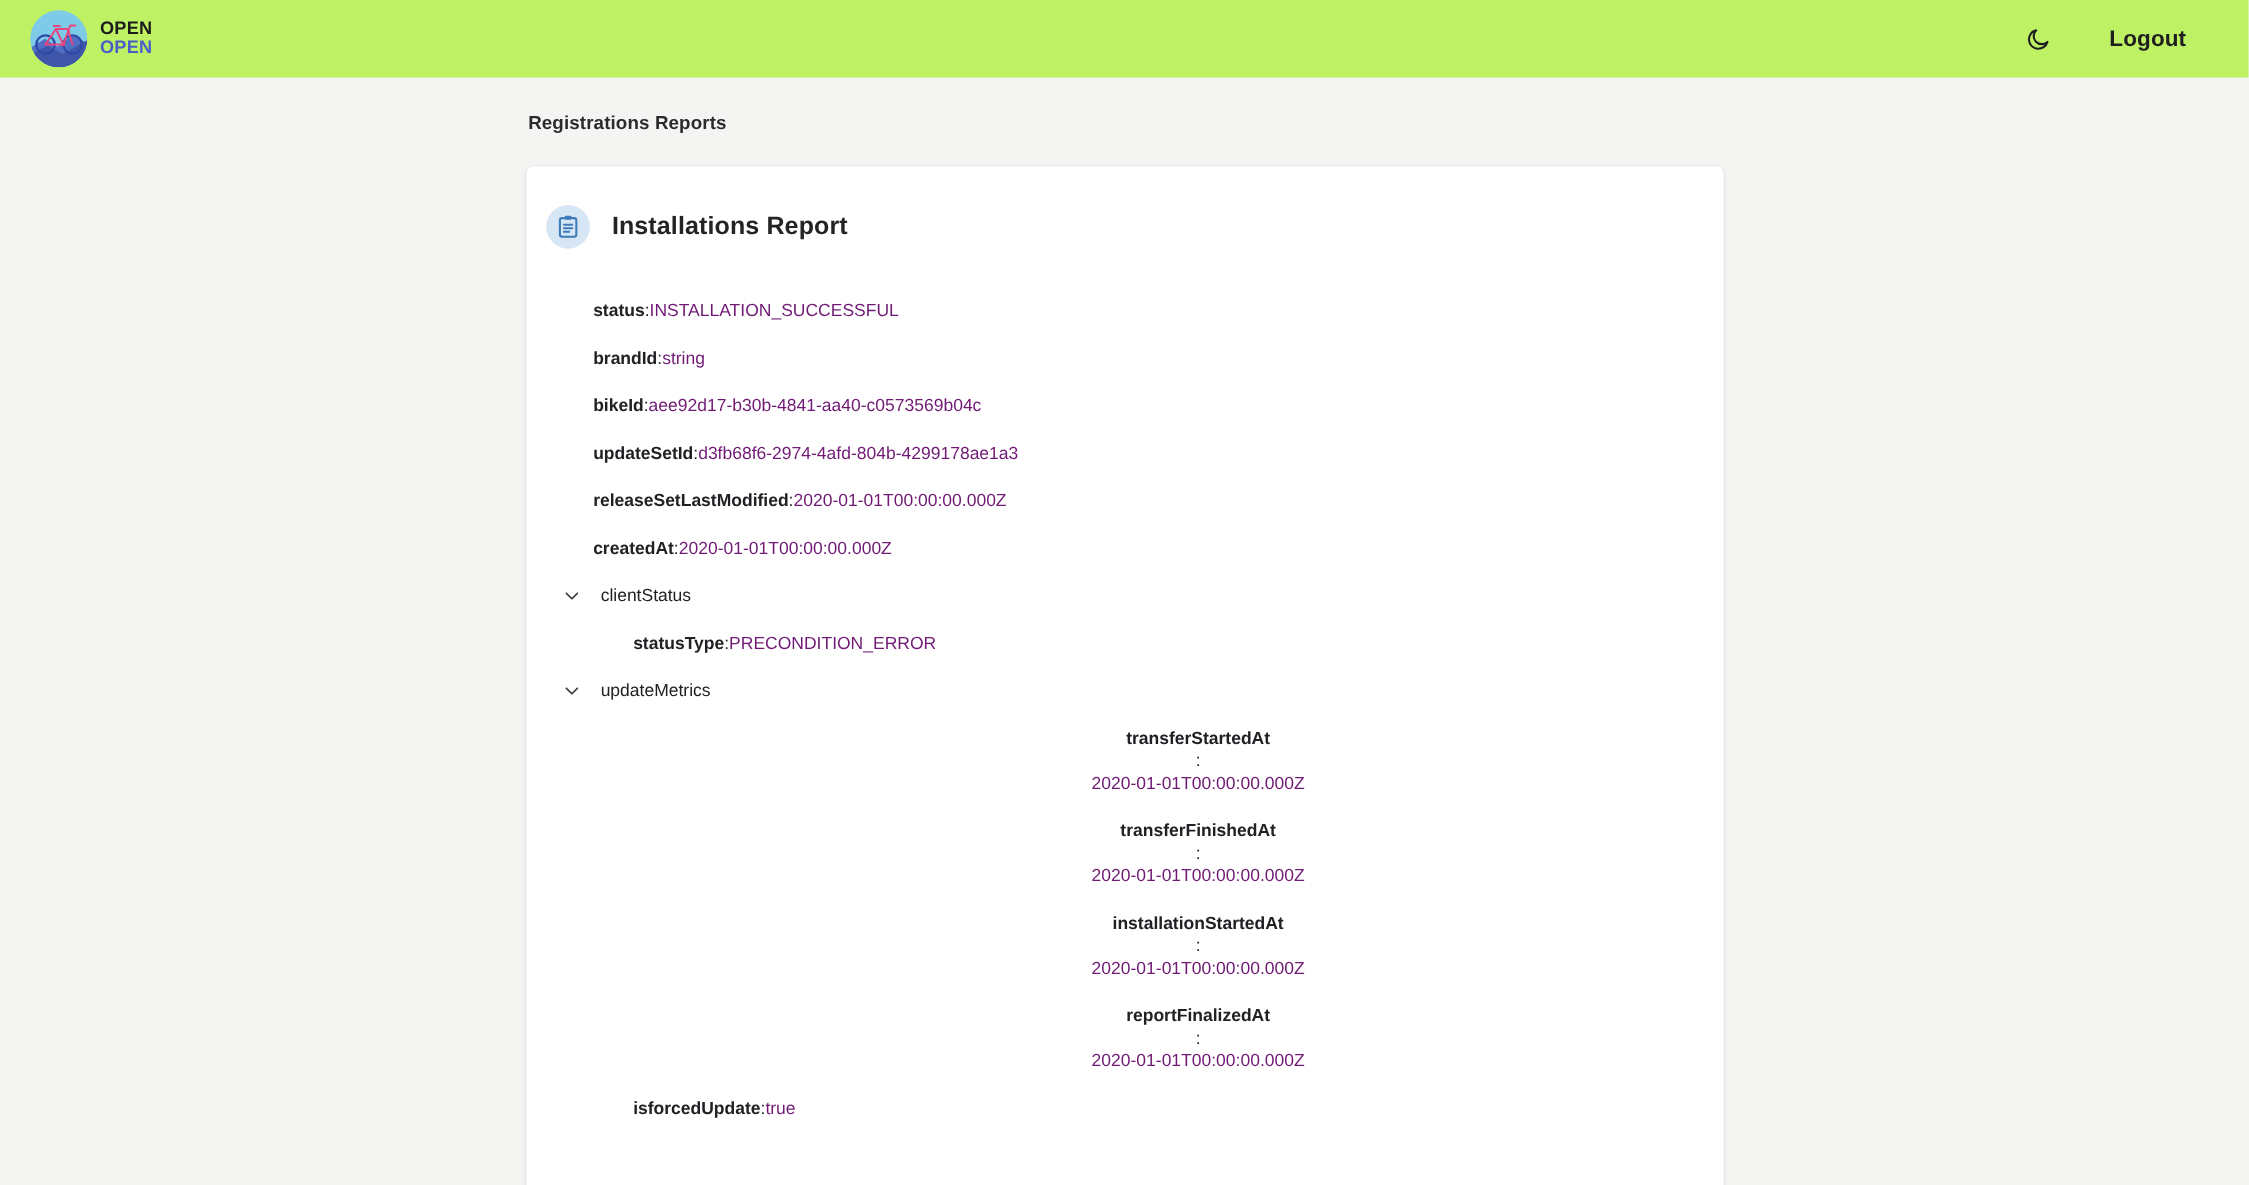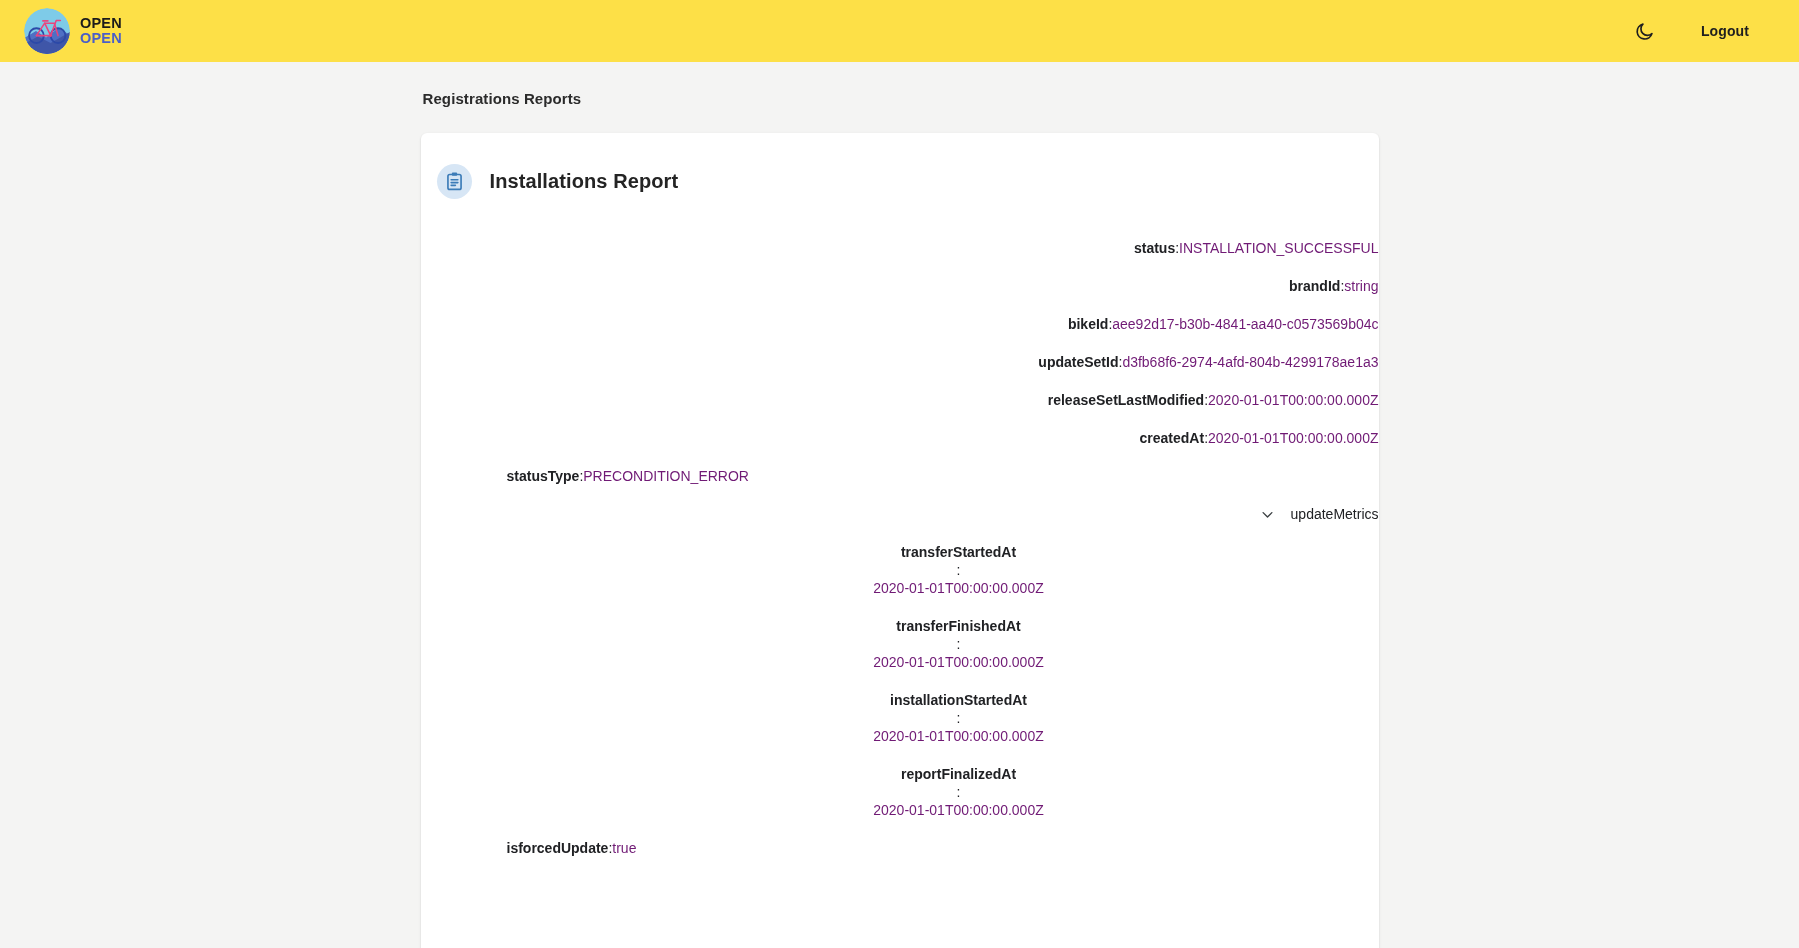--- a/index.html
+++ b/index.html
@@ -14,21 +14,21 @@
     overflow: hidden;
     background: #f4f4f3;
     font-family: "Liberation Sans", sans-serif;
     color: #202124;
     -webkit-font-smoothing: antialiased;
   }
 
   
   .navbar {
     height: 62px;
-    background: #fde047;
+    background: #bef264;
     display: flex;
     align-items: center;
     padding: 0 36px 0 24px;
     position: relative;
     z-index: 5;
   }
   .brand {
     display: flex;
     align-items: center;
     gap: 10px;
@@ -84,21 +84,21 @@
   .theme-toggle {
     background: none;
     border: none;
     padding: 4px 6px;
     cursor: pointer;
     display: flex;
     align-items: center;
     line-height: 0;
   }
   .logout-link {
-    font-size: 14px;
+    font-size: 18px;
     font-weight: bold;
     color: #1f1f1f;
     text-decoration: none;
     padding: 8px 14px;
     letter-spacing: 0.1px;
   }
 
   
   .page {
     background: #f4f4f3;
@@ -158,21 +158,21 @@
     align-items: center;
     min-height: 26px;
     padding: 10px 0;
     font-size: 14px;
     line-height: 18px;
     color: #202124;
   }
   .row.leaf  { padding-left: 54px; }
   .row.group { padding-left: 28px; }
 
-  .row.ind-0 { margin-left: 0px; justify-content: flex-end; }
+  .row.ind-0 { margin-left: 0px; }
   .row.ind-1 { margin-left: 32px; }
   .row.ind-2 { margin-left: 64px; flex-direction: column; }
 
   .chev {
     width: 18px;
     height: 18px;
     flex: 0 0 18px;
     margin-right: 14px;
     display: flex;
     align-items: center;
@@ -283,20 +283,28 @@
           <div class="row leaf ind-0">
             <span class="field-key">releaseSetLastModified</span>
             <span>: </span>
             <span class="field-val">2020-01-01T00:00:00.000Z</span>
           </div>
           <div class="row leaf ind-0">
             <span class="field-key">createdAt</span>
             <span>: </span>
             <span class="field-val">2020-01-01T00:00:00.000Z</span>
           </div>
+          <div class="row group ind-0">
+            <span class="chev">
+              <svg width="15" height="15" viewBox="0 0 24 24" fill="none" stroke="#3c4043" stroke-width="2.2" stroke-linecap="round" stroke-linejoin="round">
+                <polyline points="5 9 12 16 19 9"></polyline>
+              </svg>
+            </span>
+            <span class="node-label">clientStatus</span>
+          </div>
           <div class="row leaf ind-1">
             <span class="field-key">statusType</span>
             <span>: </span>
             <span class="field-val">PRECONDITION_ERROR</span>
           </div>
           <div class="row group ind-0">
             <span class="chev">
               <svg width="15" height="15" viewBox="0 0 24 24" fill="none" stroke="#3c4043" stroke-width="2.2" stroke-linecap="round" stroke-linejoin="round">
                 <polyline points="5 9 12 16 19 9"></polyline>
               </svg>

